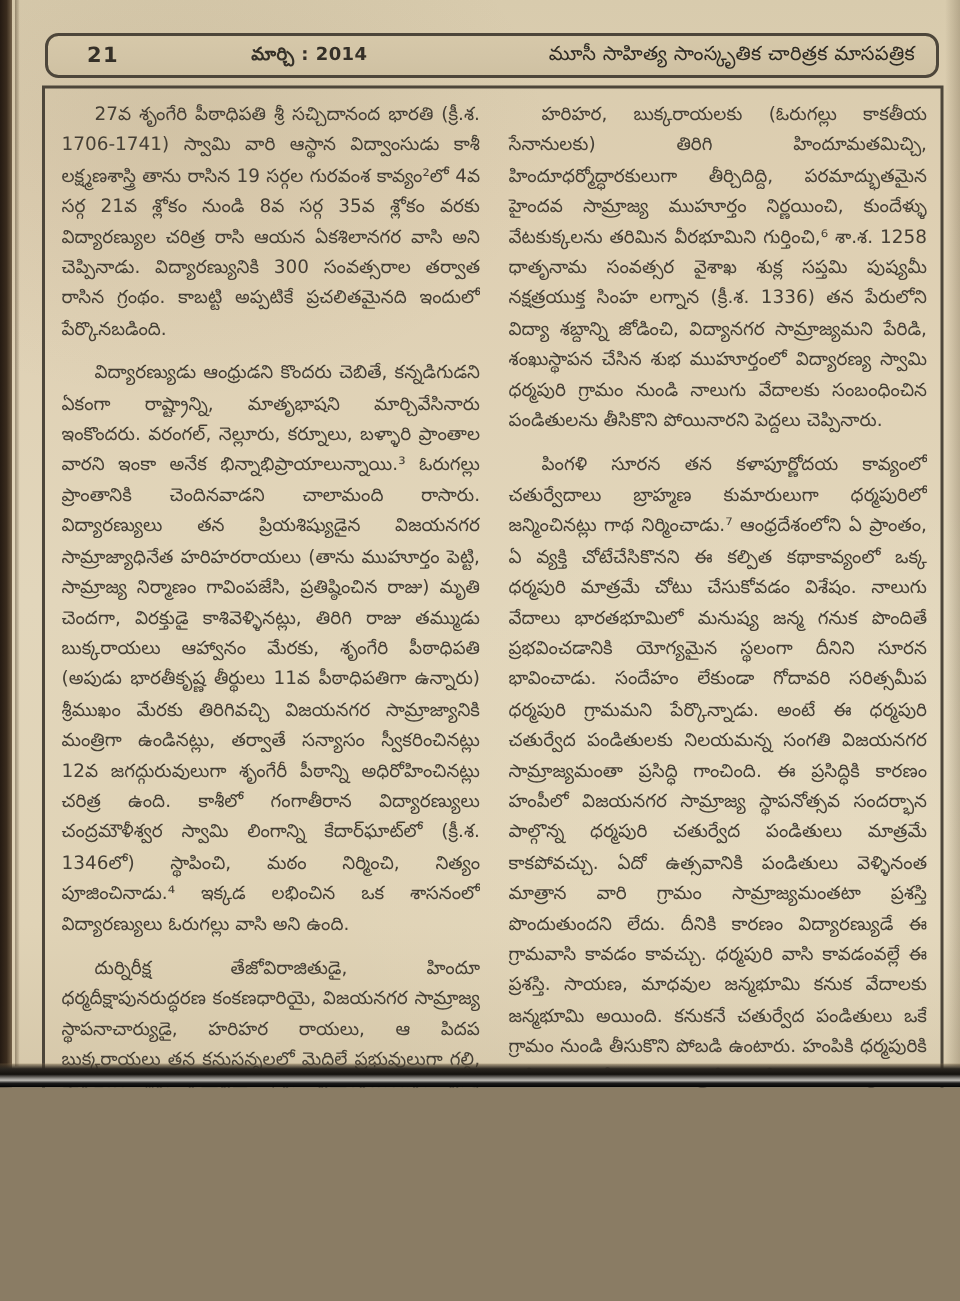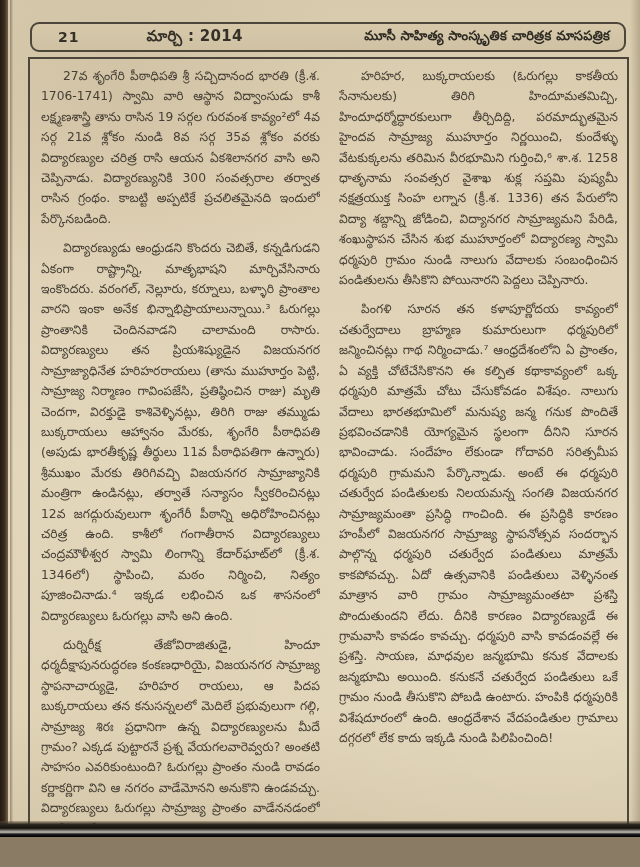--- a/index.html
+++ b/index.html
@@ -1,19 +1,19 @@
 <!DOCTYPE html>
 <html lang="te"><head>
 <meta charset="utf-8">
 <style>
   html,body{margin:0;padding:0;}
   body{background:#8a7c64;}
   .scan{
     position:relative;
-    width:640px;height:837px;
+    width:640px;height:725px;
     margin:0 auto;
     overflow:hidden;
     font-family:"DejaVu Sans",sans-serif;
     background:
       radial-gradient(ellipse 420px 300px at 18% 12%, rgba(120,100,70,.10), rgba(0,0,0,0) 60%),
       radial-gradient(ellipse 500px 400px at 85% 80%, rgba(255,250,235,.18), rgba(0,0,0,0) 65%),
       linear-gradient(180deg,#d8cbad 0%, #decfb2 18%, #e2d6bb 55%, #e0d3b6 85%, #d5c7a9 100%);
   }
   
   .spine{
@@ -48,25 +48,25 @@
     border:2px solid #4d463a;
     border-radius:9px;
     background:linear-gradient(180deg,#d6c8a9,#d2c4a6 60%,#cfc1a2);
     display:flex;align-items:center;
     color:#353028;
   }
   .masthead .page-no{
     font-size:14px;font-weight:bold;margin-left:26px;letter-spacing:1px;
   }
   .masthead .issue{
-    font-size:15px;font-weight:bold;margin-left:67px;letter-spacing:.3px;
+    font-size:12px;font-weight:bold;margin-left:88px;letter-spacing:.3px;
   }
   .masthead .mag-title{
     margin-left:auto;margin-right:14px;
-    font-size:13px;font-weight:bold;letter-spacing:.2px;
+    font-size:13px;font-weight:normal;letter-spacing:.2px;
     color:#2e2a23;
   }
 
   
   .article-frame{
     position:absolute;left:28px;top:57px;width:601px;height:791px;
     box-sizing:border-box;
     border:2px solid #4d463a;
     padding:7px 9px 6px 11px;
     display:flex;gap:19px;

